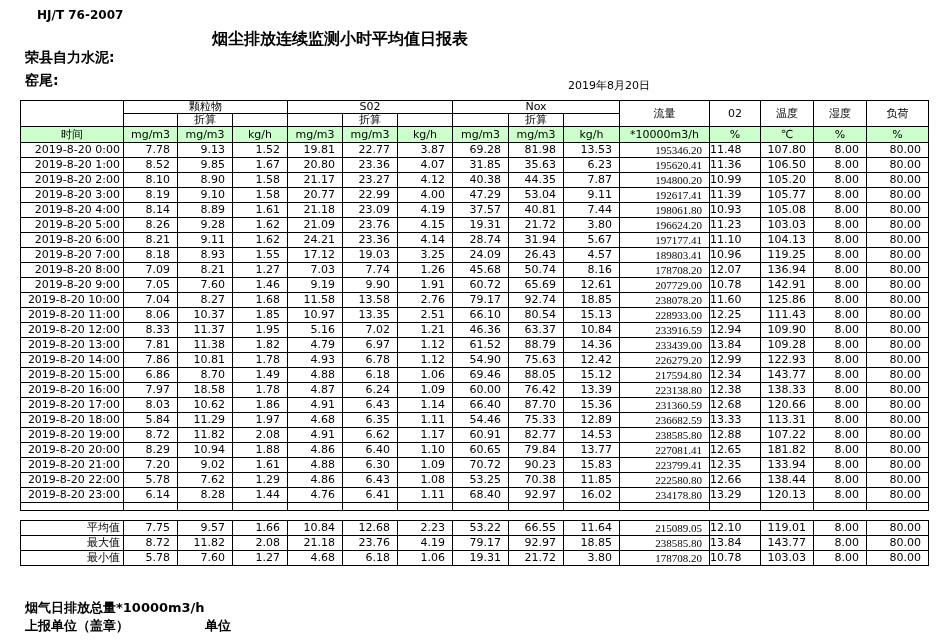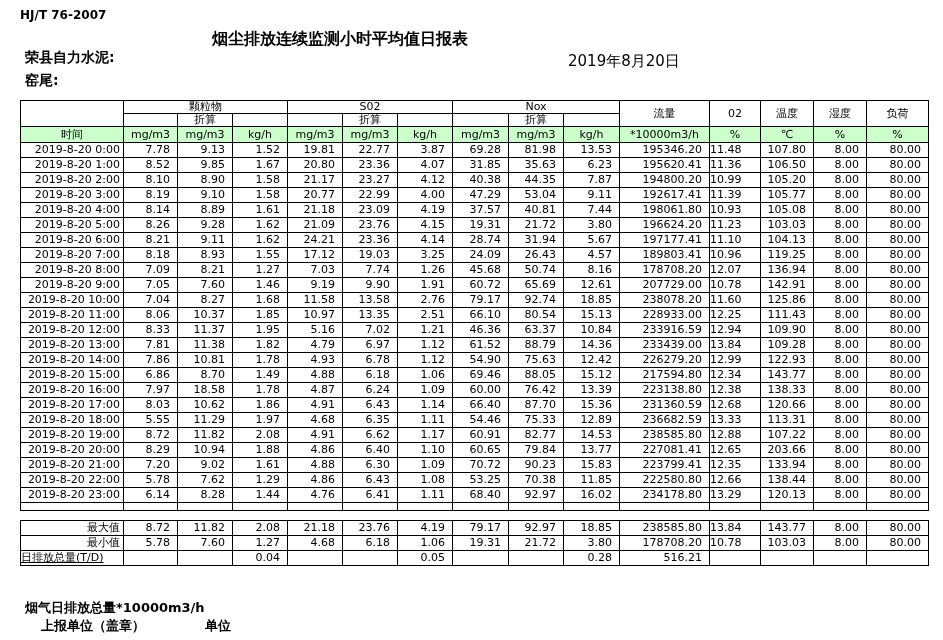--- a/index.html
+++ b/index.html
@@ -2,45 +2,45 @@
 <html><head>
 <meta charset="utf-8">
 <style>
   html,body{margin:0;padding:0;}
   body{
     width:943px;height:640px;background:#ffffff;color:#000000;
     font-family:"DejaVu Sans","Liberation Sans",sans-serif;
     position:relative;overflow:hidden;
   }
   .abs{position:absolute;white-space:nowrap;}
-  #std-no{left:20px;top:8px;font-size:12px;font-weight:bold;}
+  #std-no{left:37px;top:8px;font-size:12px;font-weight:bold;}
   #report-title{left:212px;top:29px;font-size:16px;font-weight:bold;}
   #company-name{left:25px;top:49px;font-size:14px;font-weight:bold;}
   #kiln-label{left:25px;top:72px;font-size:14px;font-weight:bold;}
-  #report-date{left:568px;top:52px;font-size:15px;}
+  #report-date{left:568px;top:78px;font-size:11px;}
   table{border-collapse:collapse;table-layout:fixed;width:908px;font-size:11px;}
   #main-table{position:absolute;left:20px;top:100px;border-radius:16px;}
   #stats-table{position:absolute;left:20px;top:520px;}
   th,td{
     border:1px solid #000;padding:0;margin:0;line-height:12px;
     overflow:hidden;white-space:nowrap;font-weight:normal;
   }
   thead th{text-align:center;}
   .h1{height:12px;}
   .h2{height:13px;margin-left:36px;}
   .unit-row th{height:15px;background:#ccffcc;}
   tbody td{height:14px;text-align:right;padding-right:7px;}
   td.time-cell{padding-right:3px;}
-  td.flow{}
+  td.flow{font-family:Liberation Serif, serif;}
   td.o2{text-align:left;padding-right:0;}
   tr.sep td{height:7px;padding:0;}
   td.stat-label{text-align:right;padding-right:3px;}
   td.total-label{text-align:left;padding-right:0;text-decoration:underline;}
   #flue-note{left:25px;top:599px;font-size:13px;font-weight:bold;}
-  #report-org{left:25px;top:617px;font-size:13px;font-weight:bold;margin-left:16px;}
+  #report-org{left:25px;top:617px;font-size:13px;font-weight:bold;}
   #unit-label{left:205px;top:617px;font-size:13px;font-weight:bold;}
 </style>
 </head>
 <body>
 
 <div class="abs" id="std-no">HJ/T  76-2007</div>
 <div class="abs" id="report-title">烟尘排放连续监测小时平均值日报表</div>
 <div class="abs" id="company-name">荣县自力水泥:</div>
 <div class="abs" id="kiln-label">窑尾:</div>
 <div class="abs" id="report-date">2019年8月20日</div>
@@ -406,21 +406,21 @@
         <td>87.70</td>
         <td>15.36</td>
         <td class="flow">231360.59</td>
         <td class="o2">12.68</td>
         <td>120.66</td>
         <td>8.00</td>
         <td>80.00</td>
       </tr>
       <tr>
         <td class="time-cell">2019-8-20 18:00</td>
-        <td>5.55</td>
+        <td>5.84</td>
         <td>11.29</td>
         <td>1.97</td>
         <td>4.68</td>
         <td>6.35</td>
         <td>1.11</td>
         <td>54.46</td>
         <td>75.33</td>
         <td>12.89</td>
         <td class="flow">236682.59</td>
         <td class="o2">13.33</td>
@@ -451,21 +451,21 @@
         <td>10.94</td>
         <td>1.88</td>
         <td>4.86</td>
         <td>6.40</td>
         <td>1.10</td>
         <td>60.65</td>
         <td>79.84</td>
         <td>13.77</td>
         <td class="flow">227081.41</td>
         <td class="o2">12.65</td>
-        <td>203.66</td>
+        <td>181.82</td>
         <td>8.00</td>
         <td>80.00</td>
       </tr>
       <tr>
         <td class="time-cell">2019-8-20 21:00</td>
         <td>7.20</td>
         <td>9.02</td>
         <td>1.61</td>
         <td>4.88</td>
         <td>6.30</td>
@@ -546,20 +546,37 @@
     <col style="width:55px">
       <col style="width:56px">
       <col style="width:90px">
       <col style="width:51px">
     <col style="width:53px">
       <col style="width:53px">
       <col style="width:62px">
   </colgroup>
   <tbody>
       <tr>
+        <td class="stat-label">平均值</td>
+        <td>7.75</td>
+        <td>9.57</td>
+        <td>1.66</td>
+        <td>10.84</td>
+        <td>12.68</td>
+        <td>2.23</td>
+        <td>53.22</td>
+        <td>66.55</td>
+        <td>11.64</td>
+        <td class="flow">215089.05</td>
+        <td class="o2">12.10</td>
+        <td>119.01</td>
+        <td>8.00</td>
+        <td>80.00</td>
+      </tr>
+      <tr>
         <td class="stat-label">最大值</td>
         <td>8.72</td>
         <td>11.82</td>
         <td>2.08</td>
         <td>21.18</td>
         <td>23.76</td>
         <td>4.19</td>
         <td>79.17</td>
         <td>92.97</td>
         <td>18.85</td>
@@ -579,35 +596,18 @@
         <td>1.06</td>
         <td>19.31</td>
         <td>21.72</td>
         <td>3.80</td>
         <td class="flow">178708.20</td>
         <td class="o2">10.78</td>
         <td>103.03</td>
         <td>8.00</td>
         <td>80.00</td>
       </tr>
-      <tr>
-        <td class="total-label">日排放总量(T/D)</td>
-        <td></td>
-        <td></td>
-        <td>0.04</td>
-        <td></td>
-        <td></td>
-        <td>0.05</td>
-        <td></td>
-        <td></td>
-        <td>0.28</td>
-        <td class="flow">516.21</td>
-        <td class="o2"></td>
-        <td></td>
-        <td></td>
-        <td></td>
-      </tr>
     </tbody>
 </table>
 
 <div class="abs" id="flue-note">烟气日排放总量*10000m3/h</div>
 <div class="abs" id="report-org">上报单位（盖章）</div>
 <div class="abs" id="unit-label">单位</div>
 
 </body></html>

